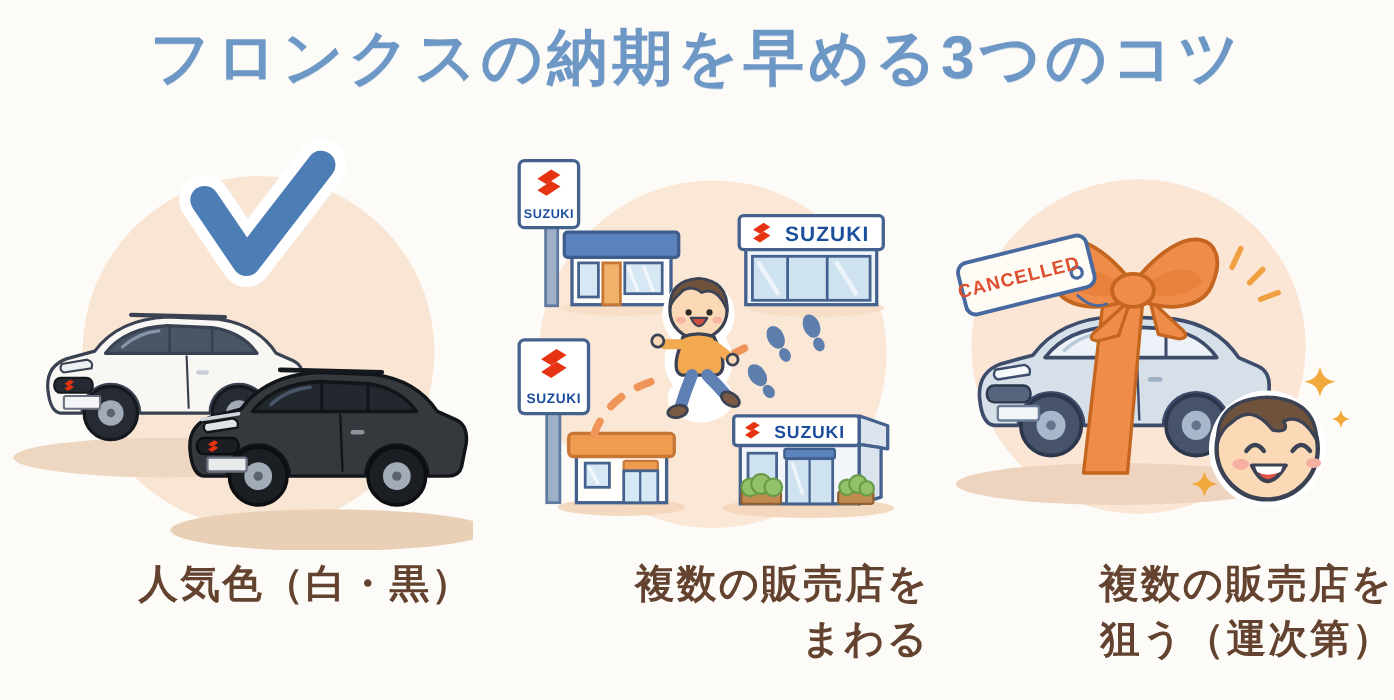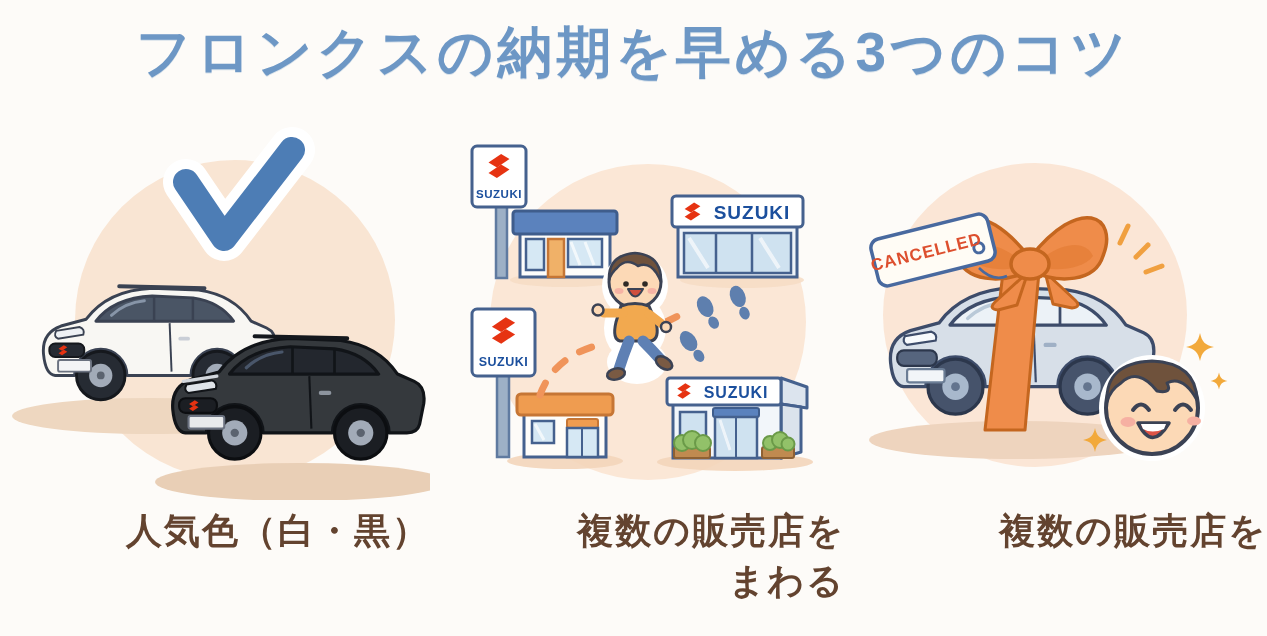--- a/index.html
+++ b/index.html
@@ -285,17 +285,17 @@
           <path d="M293 313 Q307 342 324 313 Z" fill="#de5345" stroke="#3b4254" stroke-width="3.5" stroke-linejoin="round"></path>
           <path d="M296 314 L321 314 L319 319 Q307 324 298 319 Z" fill="#ffffff"></path>
         </g>
 
         <g fill="#f2a93b">
           <path transform="translate(355,237)" d="M0 -14 C2 -5 5 -2 14 0 C5 2 2 5 0 14 C-2 5 -5 2 -14 0 C-5 -2 -2 -5 0 -14 Z"></path>
           <path transform="translate(374,271) scale(0.6)" d="M0 -14 C2 -5 5 -2 14 0 C5 2 2 5 0 14 C-2 5 -5 2 -14 0 C-5 -2 -2 -5 0 -14 Z"></path>
           <path transform="translate(250,330) scale(0.85)" d="M0 -14 C2 -5 5 -2 14 0 C5 2 2 5 0 14 C-2 5 -5 2 -14 0 C-5 -2 -2 -5 0 -14 Z"></path>
         </g>
       </svg>
-      <p class="caption"><span>複数の販売店を</span><br></p>
+      <p class="caption"><span>複数の販売店を</span><br><span>狙う（運次第）</span></p>
     </section>
 
   </div>
 </div>
 
 </body></html>

